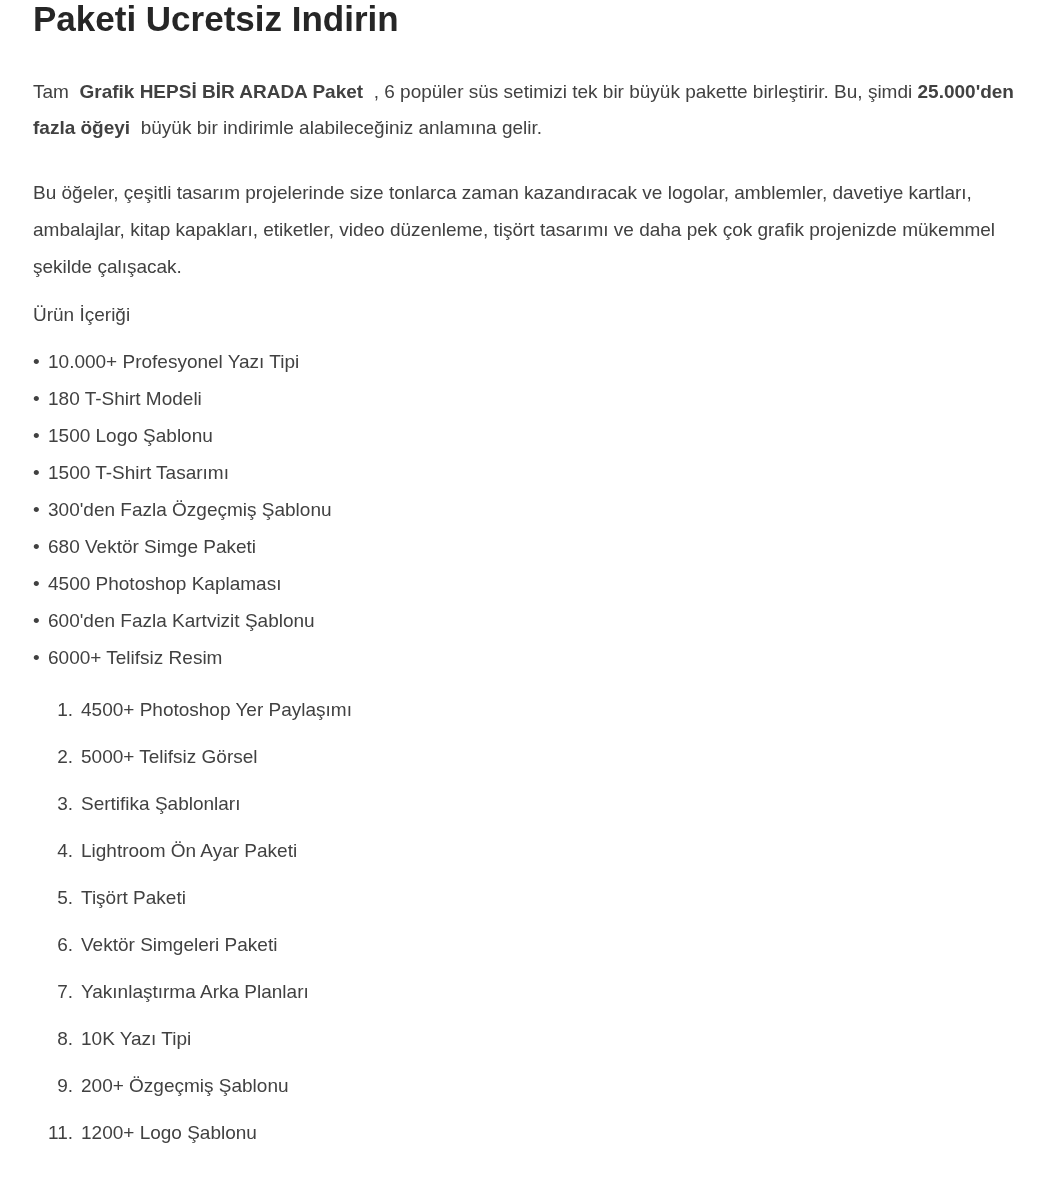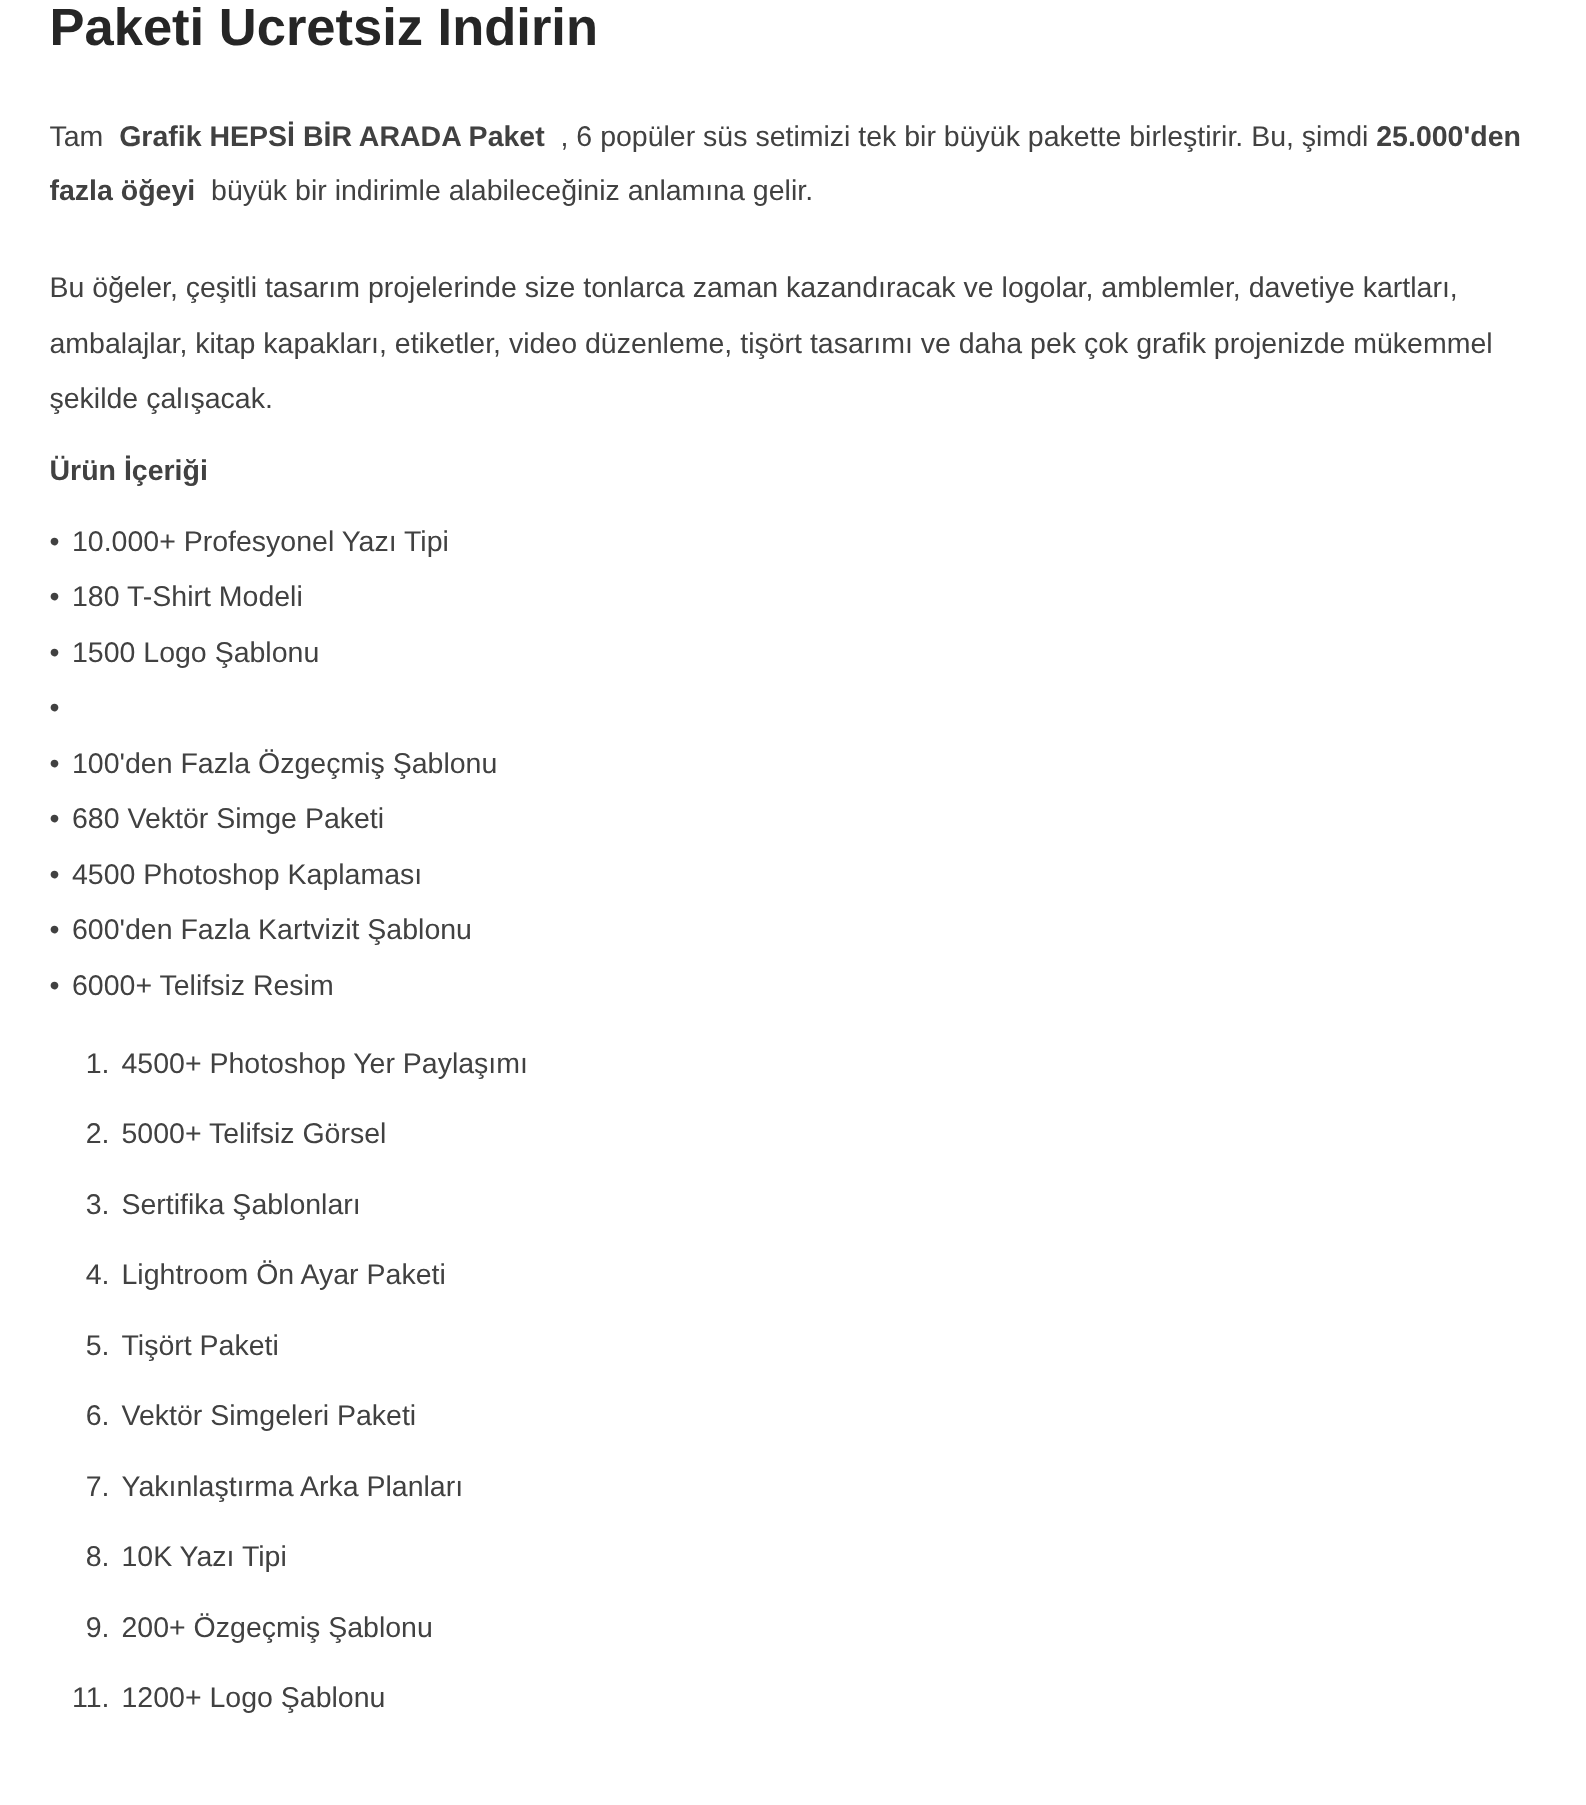--- a/index.html
+++ b/index.html
@@ -34,21 +34,21 @@
   }
   .intro strong { font-weight: bold; }
   .desc {
     font-size: 19px;
     line-height: 37px;
     margin: 0 0 18px 0;
   }
   .section-heading {
     font-size: 19px;
     line-height: 24px;
-    font-weight: bold;
+    font-weight: normal;
     margin: 0 0 16px 0;
   }
   .bullet-list { margin: 0; }
   .bullet-item {
     display: flex;
     font-size: 19px;
     line-height: 37px;
   }
   .bullet-marker {
     flex: none;
@@ -93,25 +93,26 @@
         <span class="bullet-text">180 T-Shirt Modeli</span>
       </div>
 
       <div class="bullet-item">
         <span class="bullet-marker">•</span>
         <span class="bullet-text">1500 Logo Şablonu</span>
       </div>
 
       <div class="bullet-item">
         <span class="bullet-marker">•</span>
+        <span class="bullet-text">1500 T-Shirt Tasarımı</span>
       </div>
 
       <div class="bullet-item">
         <span class="bullet-marker">•</span>
-        <span class="bullet-text">100'den Fazla Özgeçmiş Şablonu</span>
+        <span class="bullet-text">300'den Fazla Özgeçmiş Şablonu</span>
       </div>
 
       <div class="bullet-item">
         <span class="bullet-marker">•</span>
         <span class="bullet-text">680 Vektör Simge Paketi</span>
       </div>
 
       <div class="bullet-item">
         <span class="bullet-marker">•</span>
         <span class="bullet-text">4500 Photoshop Kaplaması</span>

